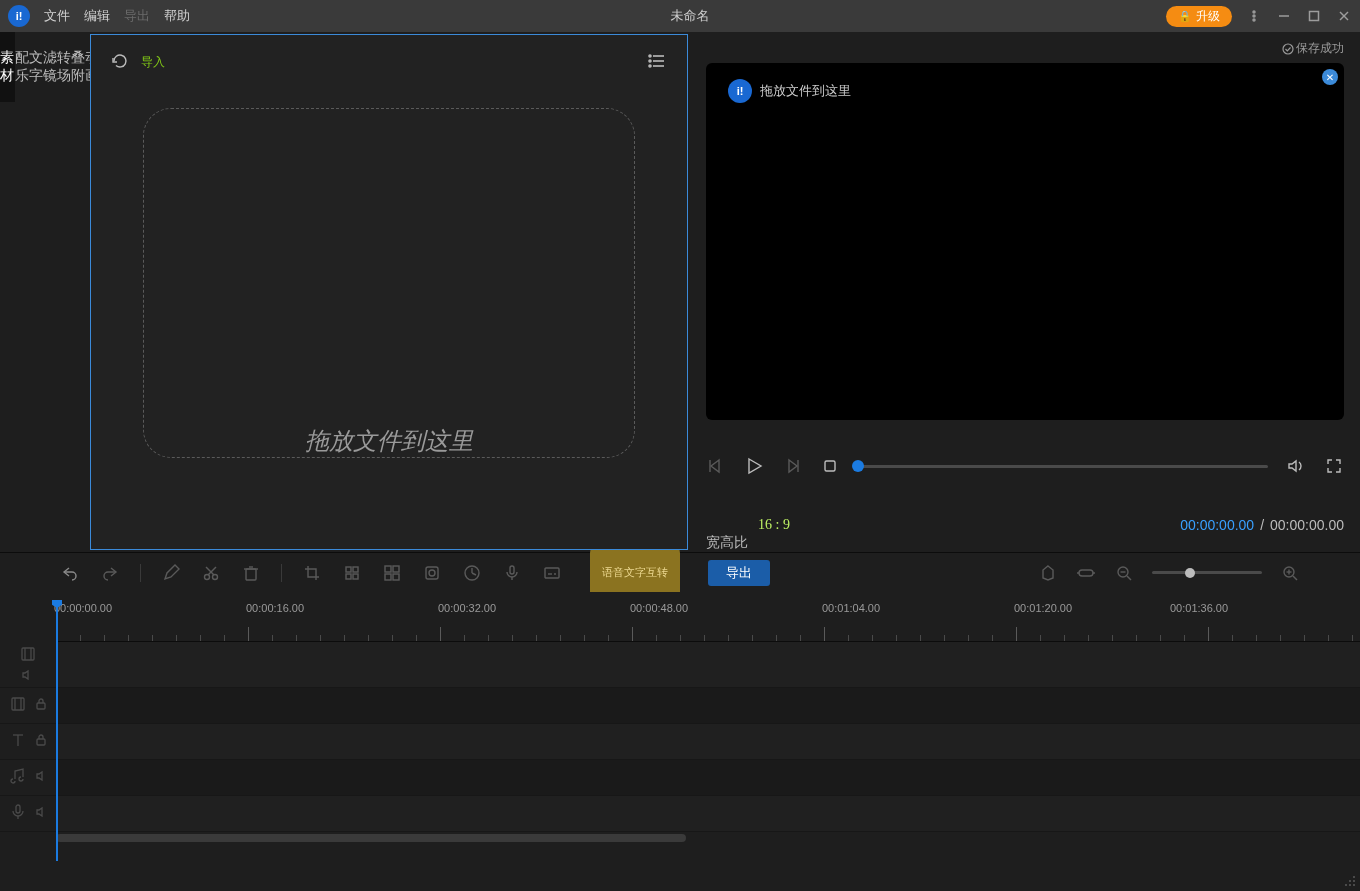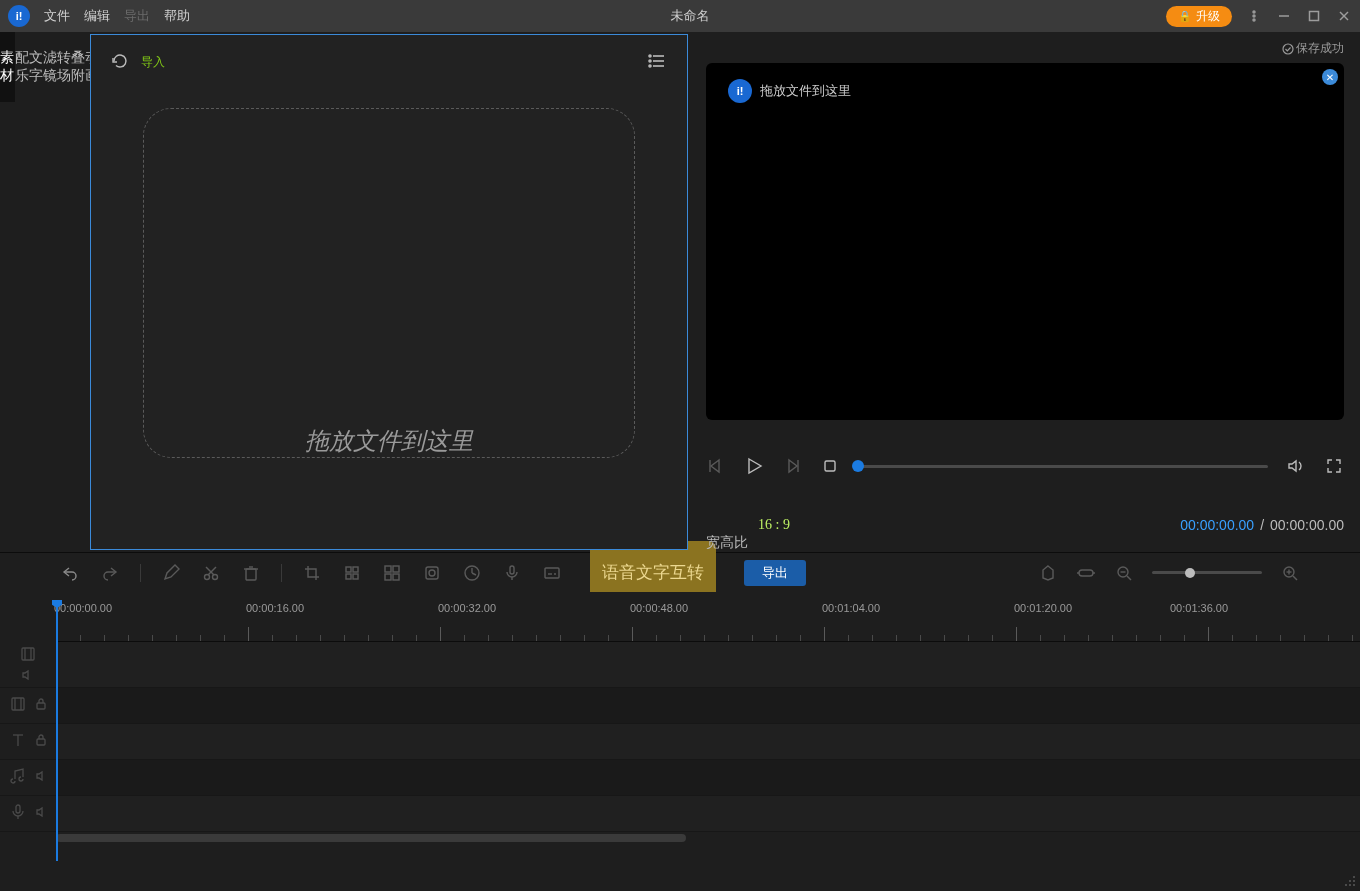--- a/index.html
+++ b/index.html
@@ -59,21 +59,21 @@
   .time-group { margin-left:auto; display:flex; gap:6px; align-items:center; }
   .time-current { color:#39a0ff; }
   .time-div, .time-total { color:#bcbcbc; }
 
   
   .tl-toolbar { height:40px; background:#1e1e1e; display:flex; align-items:center; padding:0 60px 0 60px; gap:20px; border-top:1px solid #0c0c0c; }
   .tl-toolbar .vdiv { width:1px; height:18px; background:#3a3a3a; }
   .tool-icon { width:20px; height:20px; display:flex; align-items:center; justify-content:center; }
   .tool-icon svg { stroke:#5a5a5a; fill:none; stroke-width:1.4; }
   .tool-icon.accent svg { stroke:#8a8a8a; }
-  .voice-btn { background:#8b7320; color:#ecd890; padding:20px 12px; border-radius:8px; font-size:17px; margin-left:8px; }
+  .voice-btn { background:#8b7320; color:#ecd890; padding:20px 12px; border-radius:8px; font-size:11px; margin-left:8px; }
   .export-btn { background:#1b5da8; color:#fff; padding:4px 18px; border-radius:3px; font-size:13px; margin-left:8px; }
   .tl-toolbar .right-tools { margin-left:auto; display:flex; align-items:center; gap:18px; }
   .zoom-track { width:110px; height:3px; background:#4a4a4a; position:relative; border-radius:2px; }
   .zoom-thumb { position:absolute; left:38px; top:50%; transform:translate(-50%,-50%); width:10px; height:10px; border-radius:50%; background:#bcbcbc; }
 
   
   .timeline { background:#1e1e1e; position:relative; }
   .ruler { height:50px; position:relative; margin-left:56px; border-bottom:1px solid #0c0c0c; }
   .ruler-label { position:absolute; top:10px; font-size:11px; color:#9a9a9a; transform:translateX(-2px); }
   .ruler-tick-major { position:absolute; bottom:0; width:1px; height:14px; background:#5a5a5a; }

